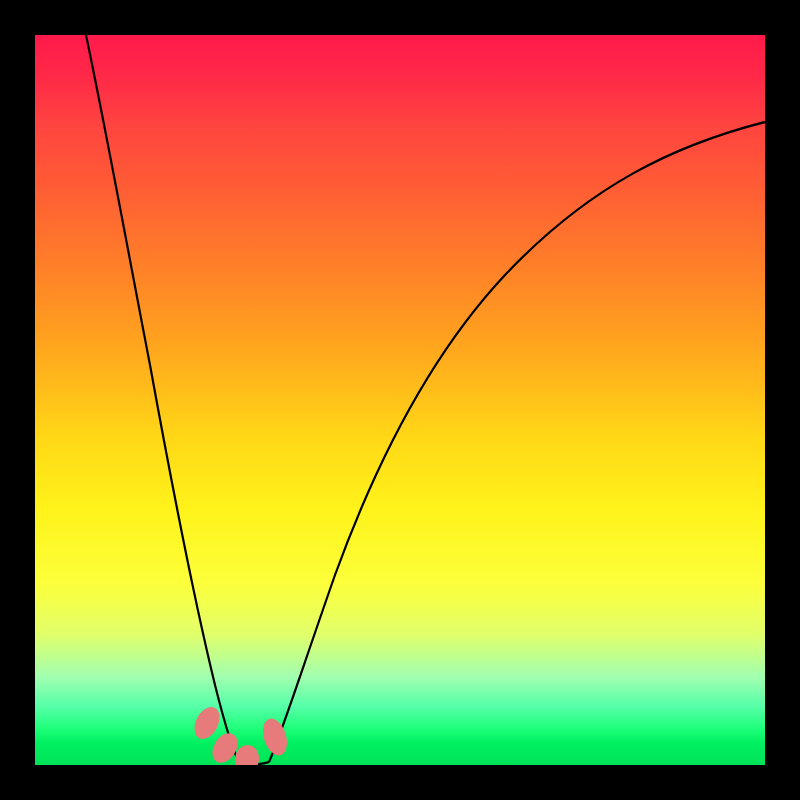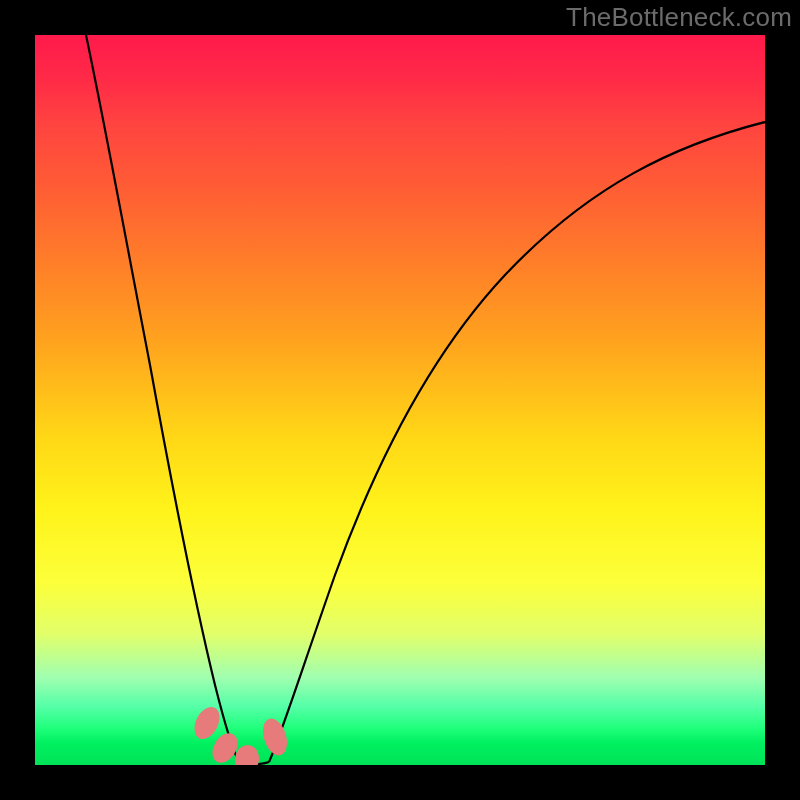--- a/index.html
+++ b/index.html
@@ -68,21 +68,20 @@
   .blob {
     fill: #e77a7a;
     stroke: none;
   }
 </style>
 </head>
 <body>
 
 <div class="frame">
 
-  <div class="watermark">TheBottleneck.com</div>
 
   <div class="plot">
 
     <svg class="svg-layer" viewBox="0 0 730 730" preserveAspectRatio="none">
 
       <path class="curve" d="M 51 0
                C 70 90, 90 200, 115 330
                C 135 440, 158 560, 180 650
                C 189 686, 197 715, 205 729"></path>
 

